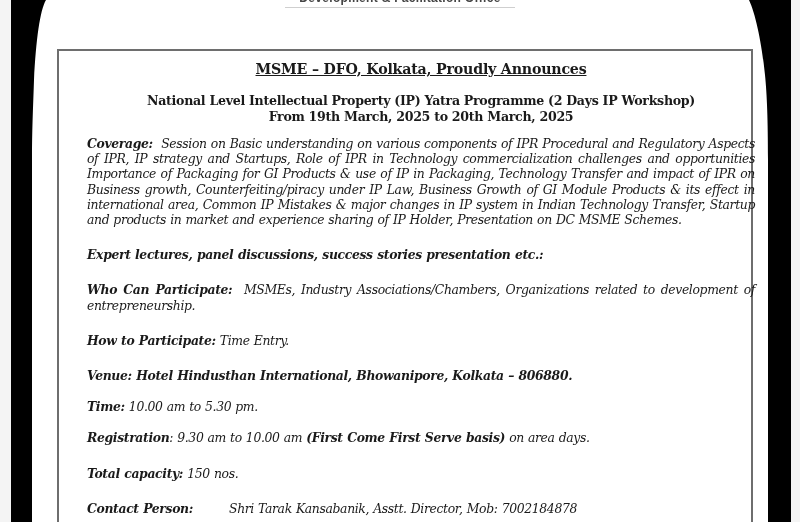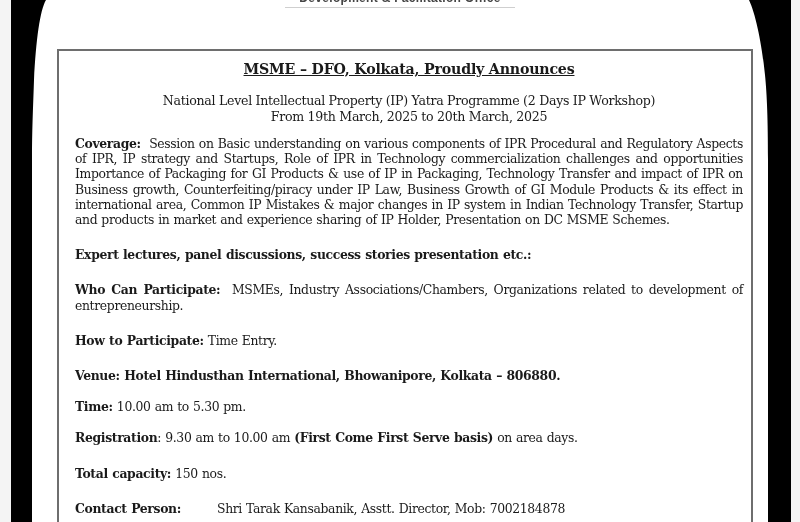--- a/index.html
+++ b/index.html
@@ -18,34 +18,34 @@
       letter-spacing: 0.3px;
     }
     .header-rule {
       position: absolute; left: 285px; top: 7px; width: 230px; height: 1px; background: #cfcfcf;
     }
     .notice-box {
       position: absolute; left: 57px; top: 49px; width: 696px; height: 500px;
       border: 2px solid #6e6e6e; box-sizing: border-box; background: #fff;
     }
     .content {
-      position: absolute; left: 75px; top: 59px; width: 668px;
+      position: absolute; left: 87px; top: 59px; width: 668px;
       font-size: 12.4px; line-height: 15.2px;
     }
     .title {
       text-align: center; font-weight: bold; font-size: 14.2px; text-decoration: underline;
       margin: 0; height: 20px; line-height: 20px; letter-spacing: -0.2px;
     }
     .subtitle {
-      text-align: center; font-weight: normal; font-size: 12.6px; line-height: 16px;
+      text-align: center; font-weight: bold; font-size: 12.6px; line-height: 16px;
       margin-top: 14px; letter-spacing: -0.3px;
     }
     p { margin: 0; }
     .justify { text-align: justify; text-align-last: left; }
-    .para { letter-spacing: -0.35px; word-spacing: 0.5px; }
+    .para { letter-spacing: -0.35px; word-spacing: 0.5px; font-style: italic; }
     .lbl { font-weight: bold; }
     .gap-coverage { margin-top: 11px; }
     .gap-panel { margin-top: 15px; }
     .gap-std { margin-top: 20px; }
     .gap-small { margin-top: 16px; }
     .contact-row { display: flex; }
     .contact-row .lbl { width: 142px; }
   </style>
 </head>
 <body>

